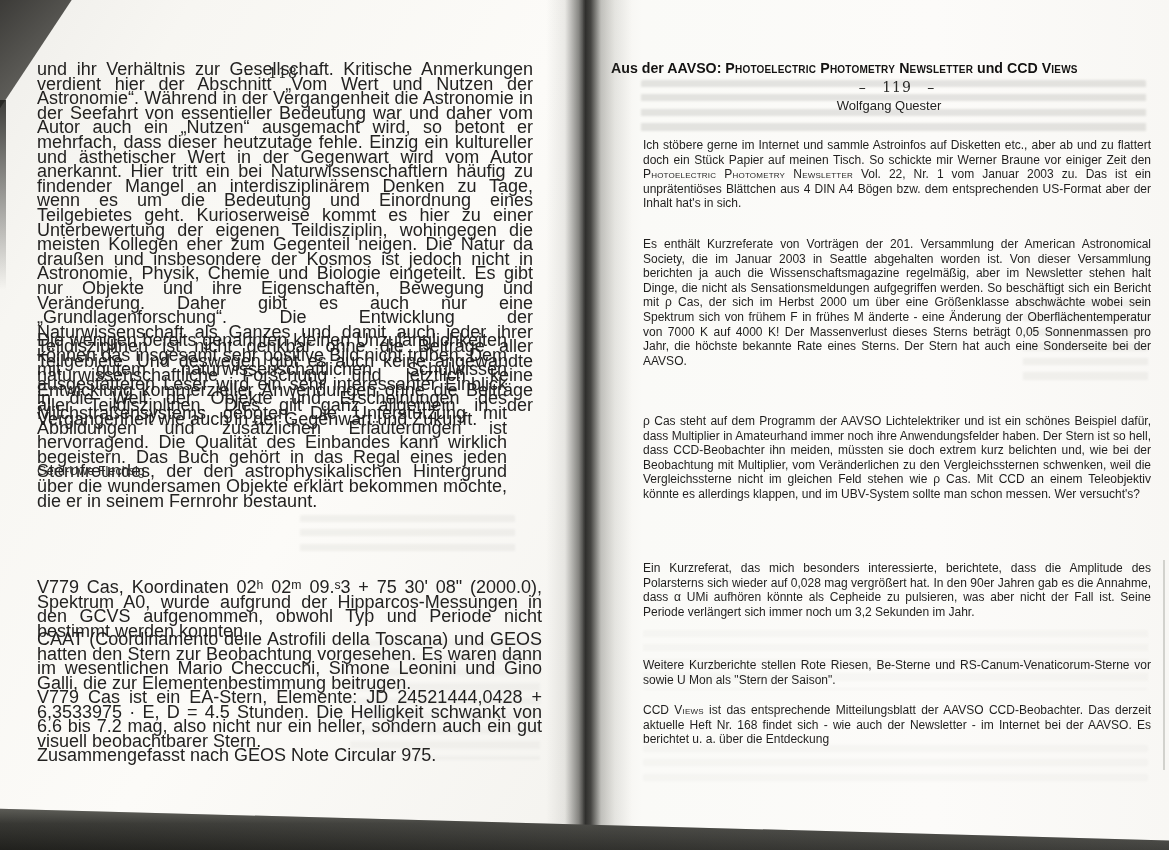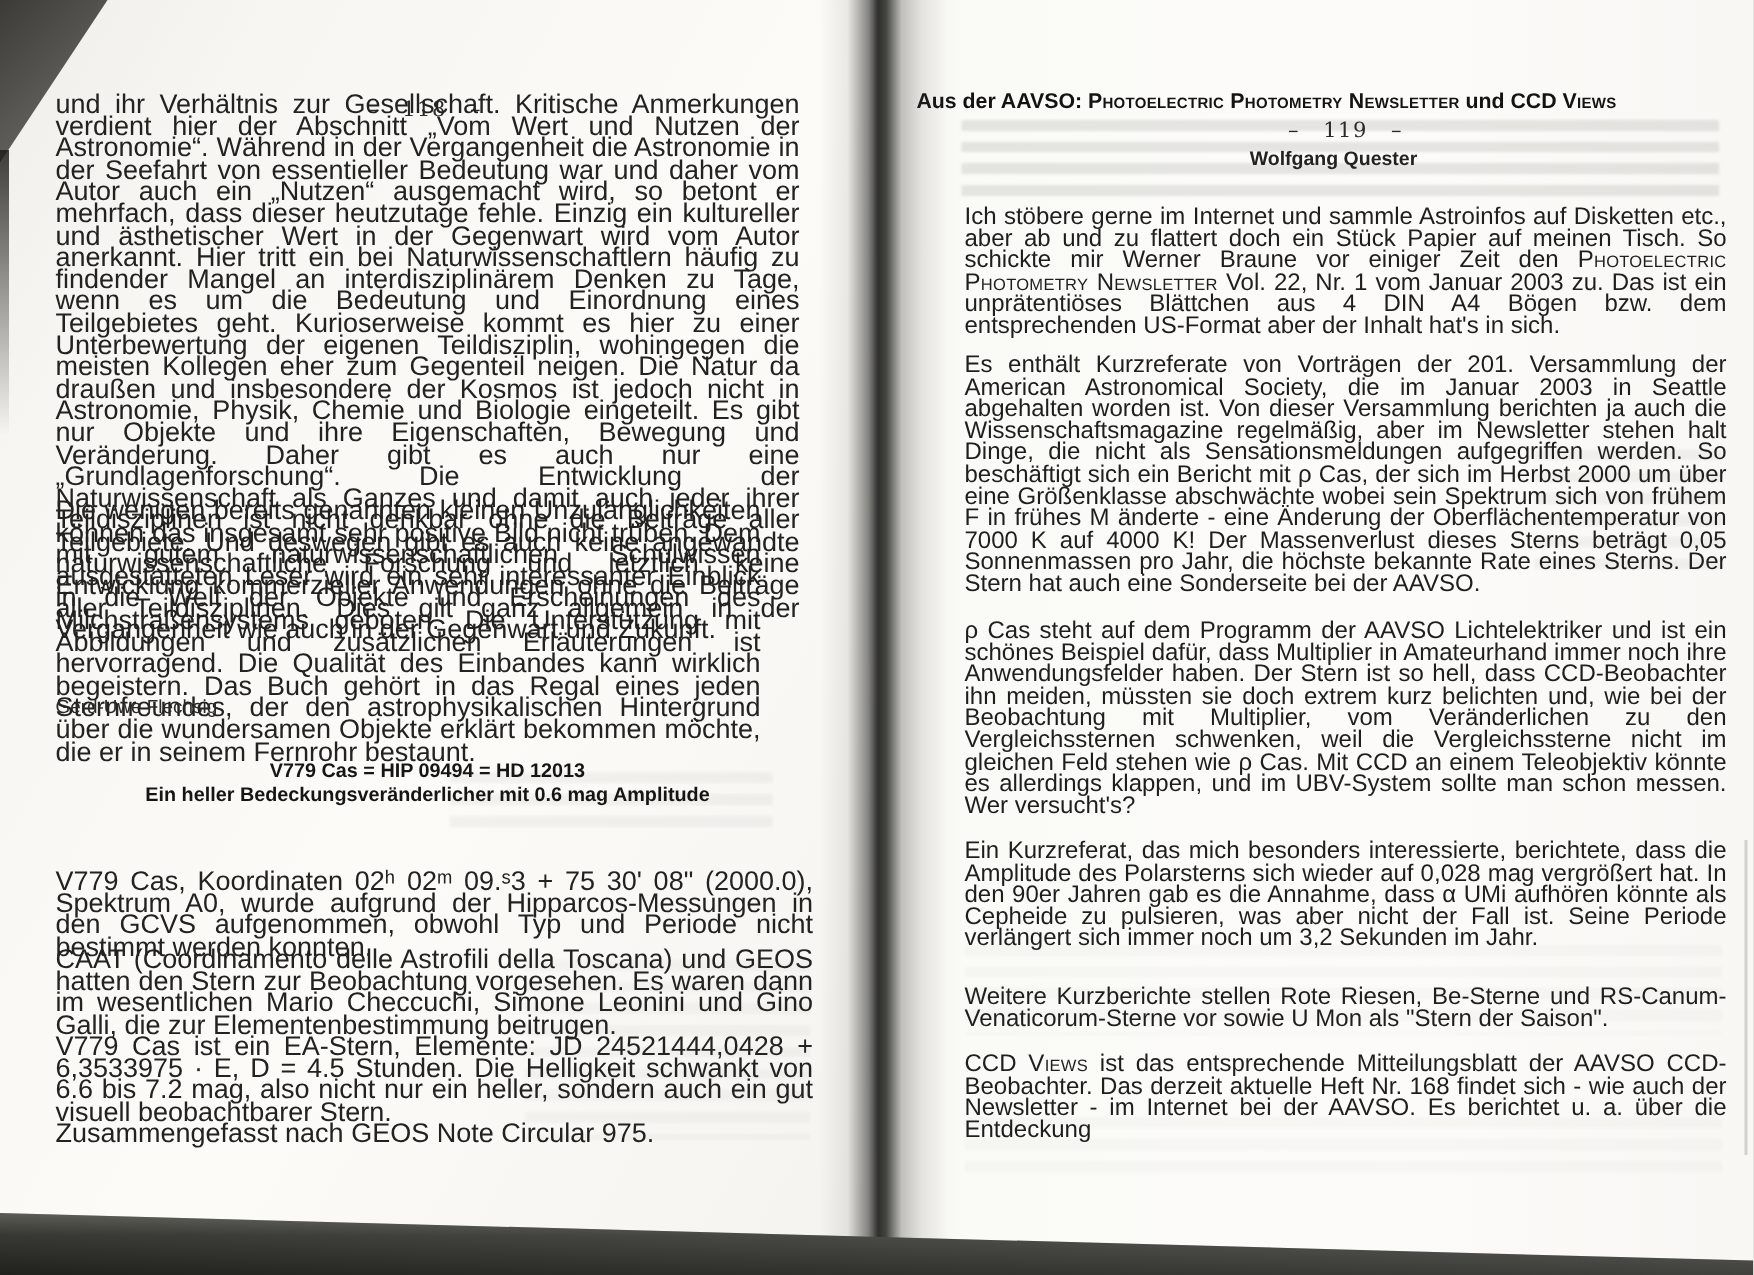--- a/index.html
+++ b/index.html
@@ -15,21 +15,21 @@
     left:0;width:583px;
     background:linear-gradient(120deg,#efeeea 0%,#f7f6f2 18%,#fcfbf8 55%,#f4f3ef 100%);
   }
   .page.right{
     left:583px;width:586px;
     background:linear-gradient(90deg,#e3e2de 0%,#f2f1ed 4%,#fafaf7 10%,#fcfbf9 60%,#f8f7f4 100%);
   }
   .blk{position:absolute;margin:0;}
   .j{text-align:justify;}
   .body-l{font-size:18px;line-height:14.6px;color:#232221;}
-  .body-r{font-size:16px;line-height:14.6px;color:#1f1e1d;}
+  .body-r{font-size:12px;line-height:14.6px;color:#1f1e1d;}
   .pgnum{
     font-family:"DejaVu Serif","Liberation Serif",serif;
     font-size:14px;letter-spacing:1px;word-spacing:10px;color:#2a2a28;
     text-align:center;
     margin-top:45px;
   }
   .art-title{font-weight:bold;font-size:13.2px;line-height:16px;text-align:center;color:#161514;}
   .author{font-size:13px;text-align:center;color:#232221;}
   .sig{font-size:12.6px;color:#2a2928;}
   .r-title{font-weight:bold;font-size:14.2px;text-align:left;color:#141312;white-space:nowrap;}
@@ -84,24 +84,20 @@
 
   <div class="page left">
     <div class="blk pgnum" style="left:36px;top:20px;width:494px;">– 118 –</div>
 
     <p class="blk body-l j" style="left:37px;top:62px;width:496px;">und ihr Verhältnis zur Gesellschaft. Kritische Anmerkungen verdient hier der Abschnitt „Vom Wert und Nutzen der Astronomie“. Während in der Vergangenheit die Astronomie in der Seefahrt von essentieller Bedeutung war und daher vom Autor auch ein „Nutzen“ ausgemacht wird, so betont er mehrfach, dass dieser heutzutage fehle. Einzig ein kultureller und ästhetischer Wert in der Gegenwart wird vom Autor anerkannt. Hier tritt ein bei Naturwissenschaftlern häufig zu findender Mangel an interdisziplinärem Denken zu Tage, wenn es um die Bedeutung und Einordnung eines Teilgebietes geht. Kurioserweise kommt es hier zu einer Unterbewertung der eigenen Teildisziplin, wohingegen die meisten Kollegen eher zum Gegenteil neigen. Die Natur da draußen und insbesondere der Kosmos ist jedoch nicht in Astronomie, Physik, Chemie und Biologie eingeteilt. Es gibt nur Objekte und ihre Eigenschaften, Bewegung und Veränderung. Daher gibt es auch nur eine „Grundlagenforschung“. Die Entwicklung der Naturwissenschaft als Ganzes und damit auch jeder ihrer Teildisziplinen ist nicht denkbar ohne die Beiträge aller Teilgebiete. Und deswegen gibt es auch keine angewandte naturwissenschaftliche Forschung und letztlich keine Entwicklung kommerzieller Anwendungen ohne die Beiträge aller Teildisziplinen. Dies gilt ganz allgemein in der Vergangenheit wie auch in der Gegenwart und Zukunft.</p>
 
     <p class="blk body-l j" style="left:37px;top:333px;width:470px;">Die wenigen bereits genannten kleinen Unzulänglichkeiten können das insgesamt sehr positive Bild nicht trüben. Dem mit gutem naturwissenschaftlichen Schulwissen ausgestatteten Leser wird ein sehr interessanter Einblick in die Welt der Objekte und Erscheinungen des Milchstraßensystems geboten. Die Unterstützung mit Abbildungen und zusätzlichen Erläuterungen ist hervorragend. Die Qualität des Einbandes kann wirklich begeistern. Das Buch gehört in das Regal eines jeden Sternfreundes, der den astrophysikalischen Hintergrund über die wundersamen Objekte erklärt bekommen möchte, die er in seinem Fernrohr bestaunt.</p>
 
     <p class="blk sig" style="left:37px;top:464px;width:300px;">Gerd-Uwe Flechsig</p>
 
-    <div class="blk art-title" style="left:30px;top:506px;width:510px;">
-      <div>V779 Cas = HIP 09494 = HD 12013</div>
-      <div>Ein heller Bedeckungsveränderlicher mit 0.6 mag Amplitude</div>
-    </div>
 
 
     <p class="blk body-l j" style="left:37px;top:580px;width:505px;">V779 Cas, Koordinaten 02ʰ 02ᵐ 09.ˢ3 + 75 30' 08" (2000.0), Spektrum A0, wurde aufgrund der Hipparcos-Messungen in den GCVS aufgenommen, obwohl Typ und Periode nicht bestimmt werden konnten.</p>
 
     <p class="blk body-l j" style="left:37px;top:632px;width:505px;">CAAT (Coordinamento delle Astrofili della Toscana) und GEOS hatten den Stern zur Beobachtung vorgesehen. Es waren dann im wesentlichen Mario Checcuchi, Simone Leonini und Gino Galli, die zur Elementenbestimmung beitrugen.</p>
 
     <p class="blk body-l j" style="left:37px;top:690px;width:505px;">V779 Cas ist ein EA-Stern, Elemente: JD 24521444,0428 + 6,3533975 · E, D = 4.5 Stunden. Die Helligkeit schwankt von 6.6 bis 7.2 mag, also nicht nur ein heller, sondern auch ein gut visuell beobachtbarer Stern.</p>
 
     <p class="blk body-l" style="left:37px;top:748px;width:505px;">Zusammengefasst nach GEOS Note Circular 975.</p>
 
@@ -109,21 +105,21 @@
     <div class="ghost faint" style="left:350px;top:640px;width:190px;height:120px;opacity:.3;"></div>
   </div>
 
   <div class="page right">
     <div class="blk pgnum" style="left:60px;top:34px;width:508px;">– 119 –</div>
 
     <div class="blk r-title" style="left:28px;top:60px;width:556px;">
       <span>Aus der AAVSO: </span><span class="sc">Photoelectric Photometry Newsletter</span><span> und CCD </span><span class="sc">Views</span>
     </div>
 
-    <div class="blk author" style="left:28px;top:98px;width:556px;font-weight:bold;">Wolfgang Quester</div>
+    <div class="blk author" style="left:28px;top:98px;width:556px;">Wolfgang Quester</div>
 
     <p class="blk body-r j" style="left:60px;top:138px;width:508px;">
       <span>Ich stöbere gerne im Internet und sammle Astroinfos auf Disketten etc., aber ab und zu flattert doch ein Stück Papier auf meinen Tisch. So schickte mir Werner Braune vor einiger Zeit den </span><span class="sc">Photoelectric Photometry Newsletter</span><span> Vol. 22, Nr. 1 vom Januar 2003 zu. Das ist ein unprätentiöses Blättchen aus 4 DIN A4 Bögen bzw. dem entsprechenden US-Format aber der Inhalt hat's in sich.</span>
     </p>
 
     <p class="blk body-r j" style="left:60px;top:237px;width:508px;">Es enthält Kurzreferate von Vorträgen der 201. Versammlung der American Astronomical Society, die im Januar 2003 in Seattle abgehalten worden ist. Von dieser Versammlung berichten ja auch die Wissenschaftsmagazine regelmäßig, aber im Newsletter stehen halt Dinge, die nicht als Sensationsmeldungen aufgegriffen werden. So beschäftigt sich ein Bericht mit ρ Cas, der sich im Herbst 2000 um über eine Größenklasse abschwächte wobei sein Spektrum sich von frühem F in frühes M änderte - eine Änderung der Oberflächentemperatur von 7000 K auf 4000 K! Der Massenverlust dieses Sterns beträgt 0,05 Sonnenmassen pro Jahr, die höchste bekannte Rate eines Sterns. Der Stern hat auch eine Sonderseite bei der AAVSO.</p>
 
     <p class="blk body-r j" style="left:60px;top:414px;width:508px;">ρ Cas steht auf dem Programm der AAVSO Lichtelektriker und ist ein schönes Beispiel dafür, dass Multiplier in Amateurhand immer noch ihre Anwendungsfelder haben. Der Stern ist so hell, dass CCD-Beobachter ihn meiden, müssten sie doch extrem kurz belichten und, wie bei der Beobachtung mit Multiplier, vom Veränderlichen zu den Vergleichssternen schwenken, weil die Vergleichssterne nicht im gleichen Feld stehen wie ρ Cas. Mit CCD an einem Teleobjektiv könnte es allerdings klappen, und im UBV-System sollte man schon messen. Wer versucht's?</p>
 
     <p class="blk body-r j" style="left:60px;top:561px;width:508px;">Ein Kurzreferat, das mich besonders interessierte, berichtete, dass die Amplitude des Polarsterns sich wieder auf 0,028 mag vergrößert hat. In den 90er Jahren gab es die Annahme, dass α UMi aufhören könnte als Cepheide zu pulsieren, was aber nicht der Fall ist. Seine Periode verlängert sich immer noch um 3,2 Sekunden im Jahr.</p>

